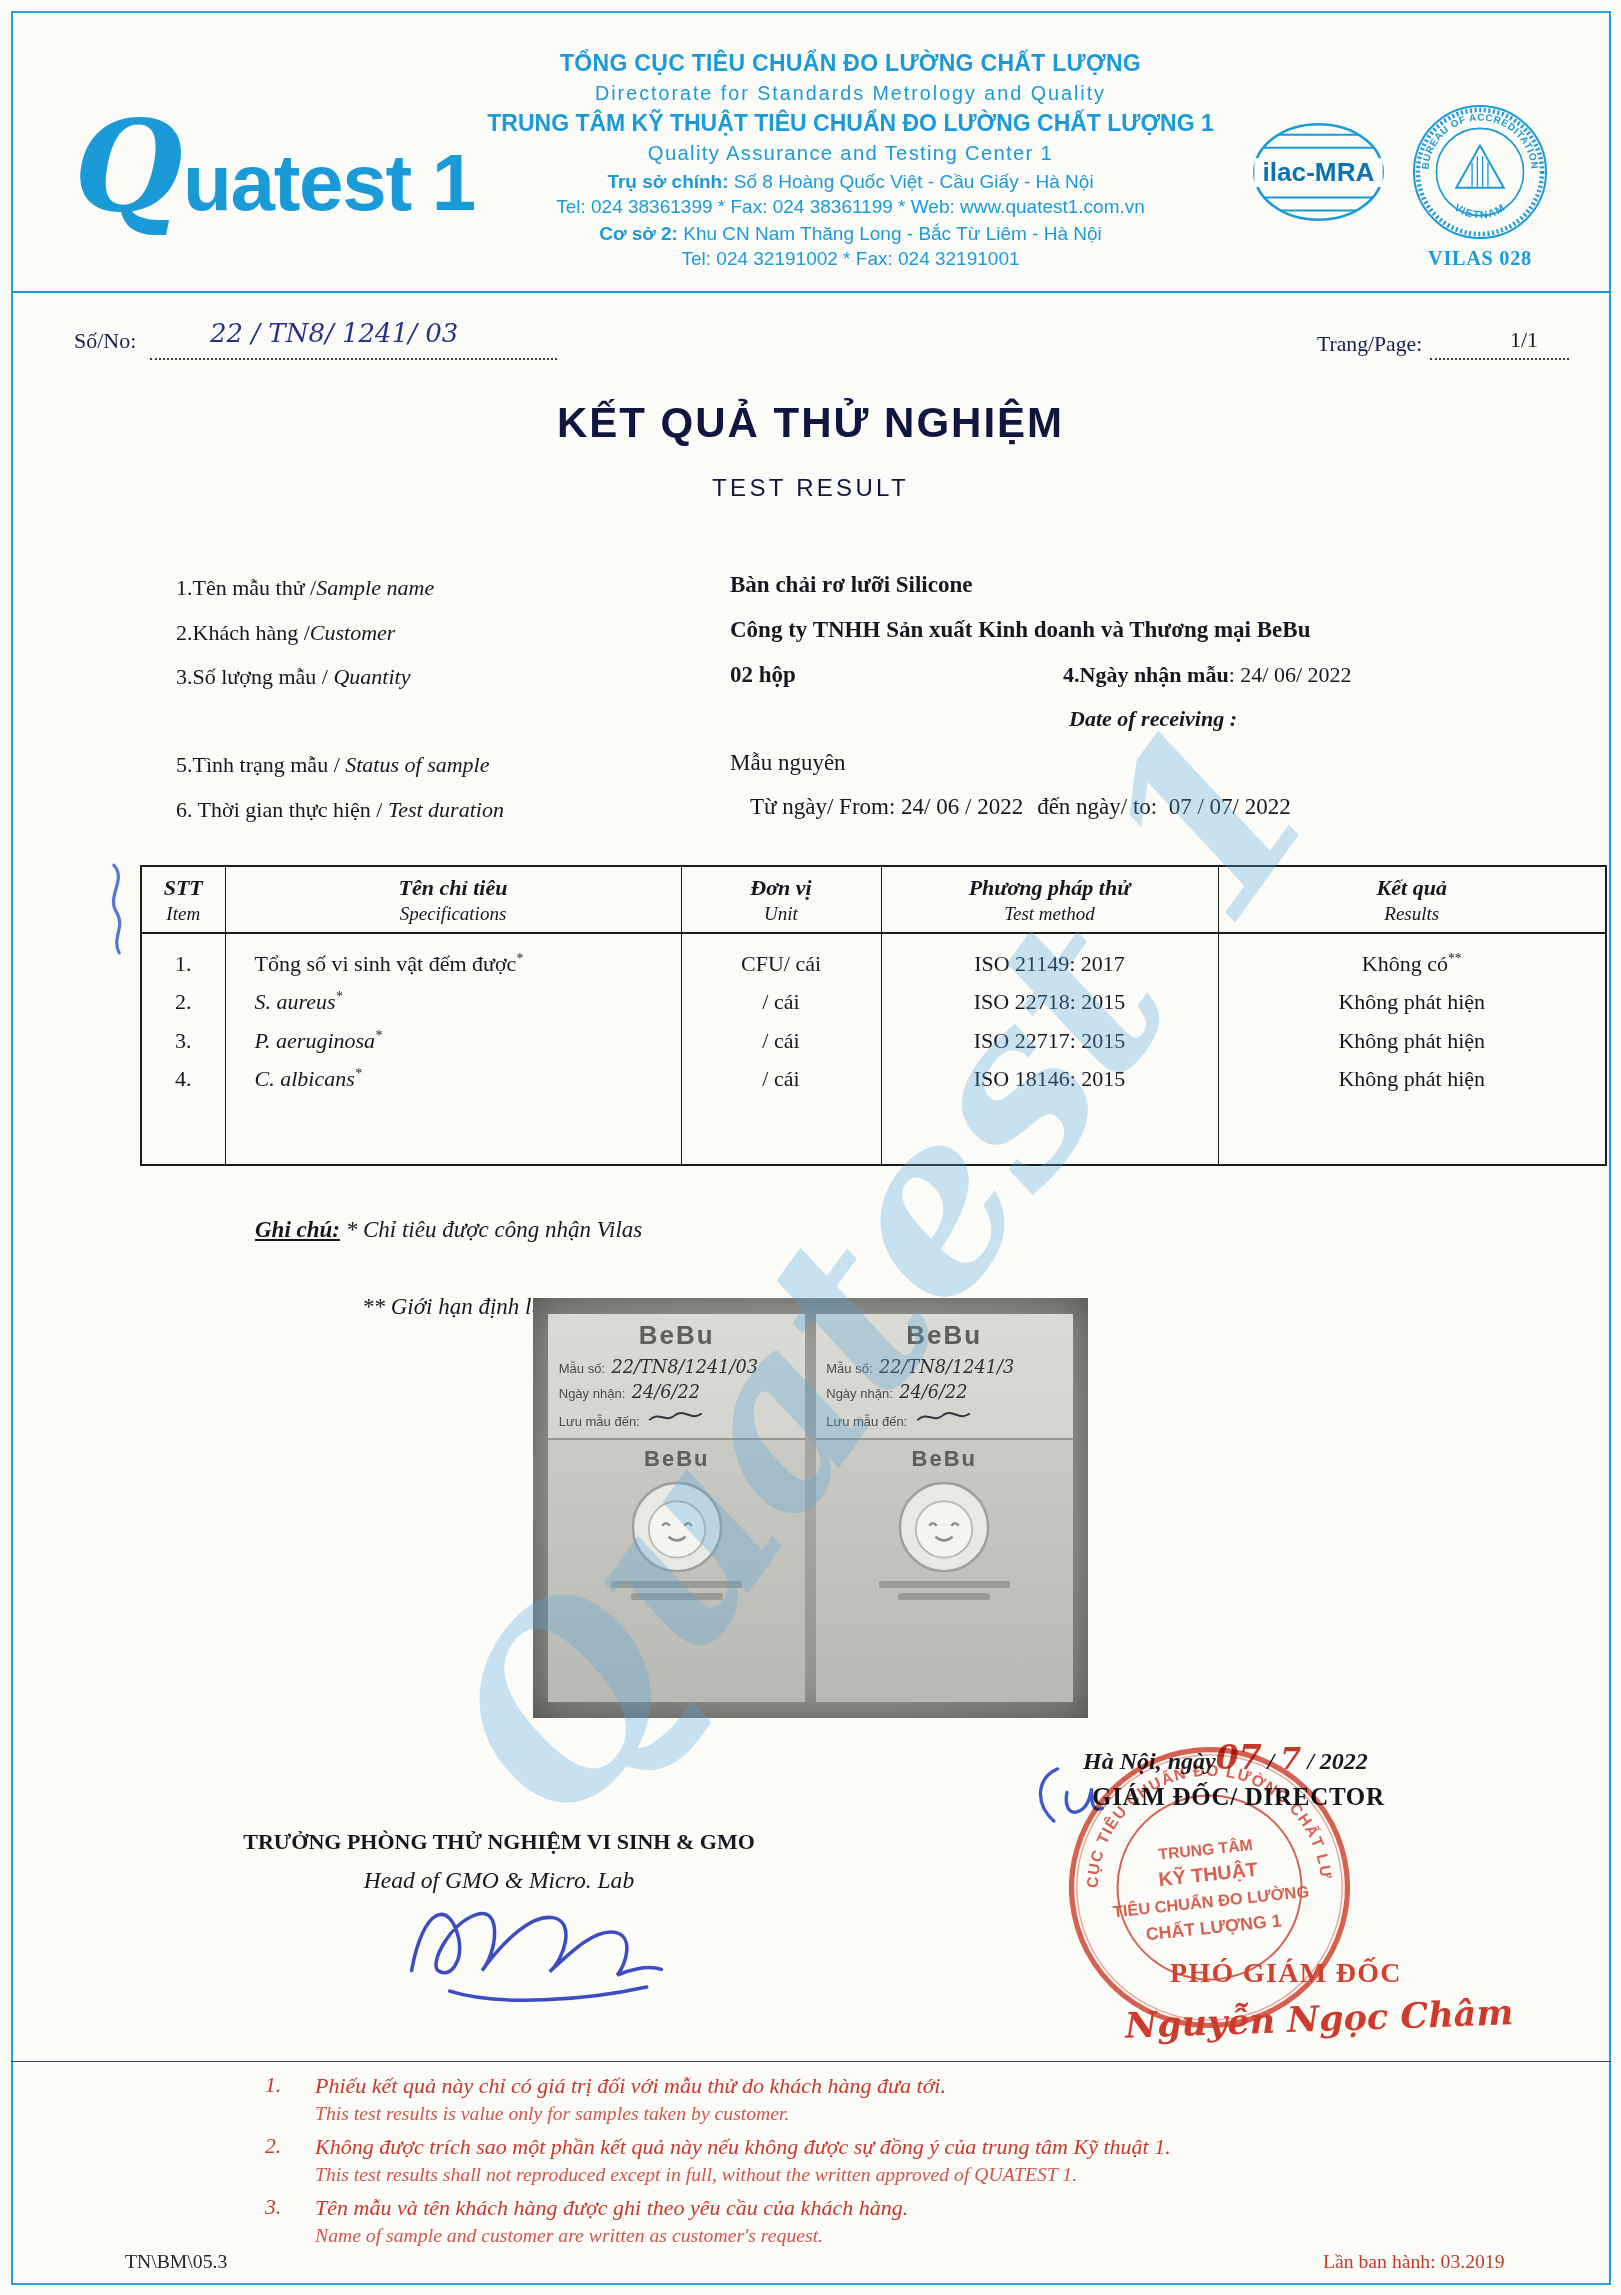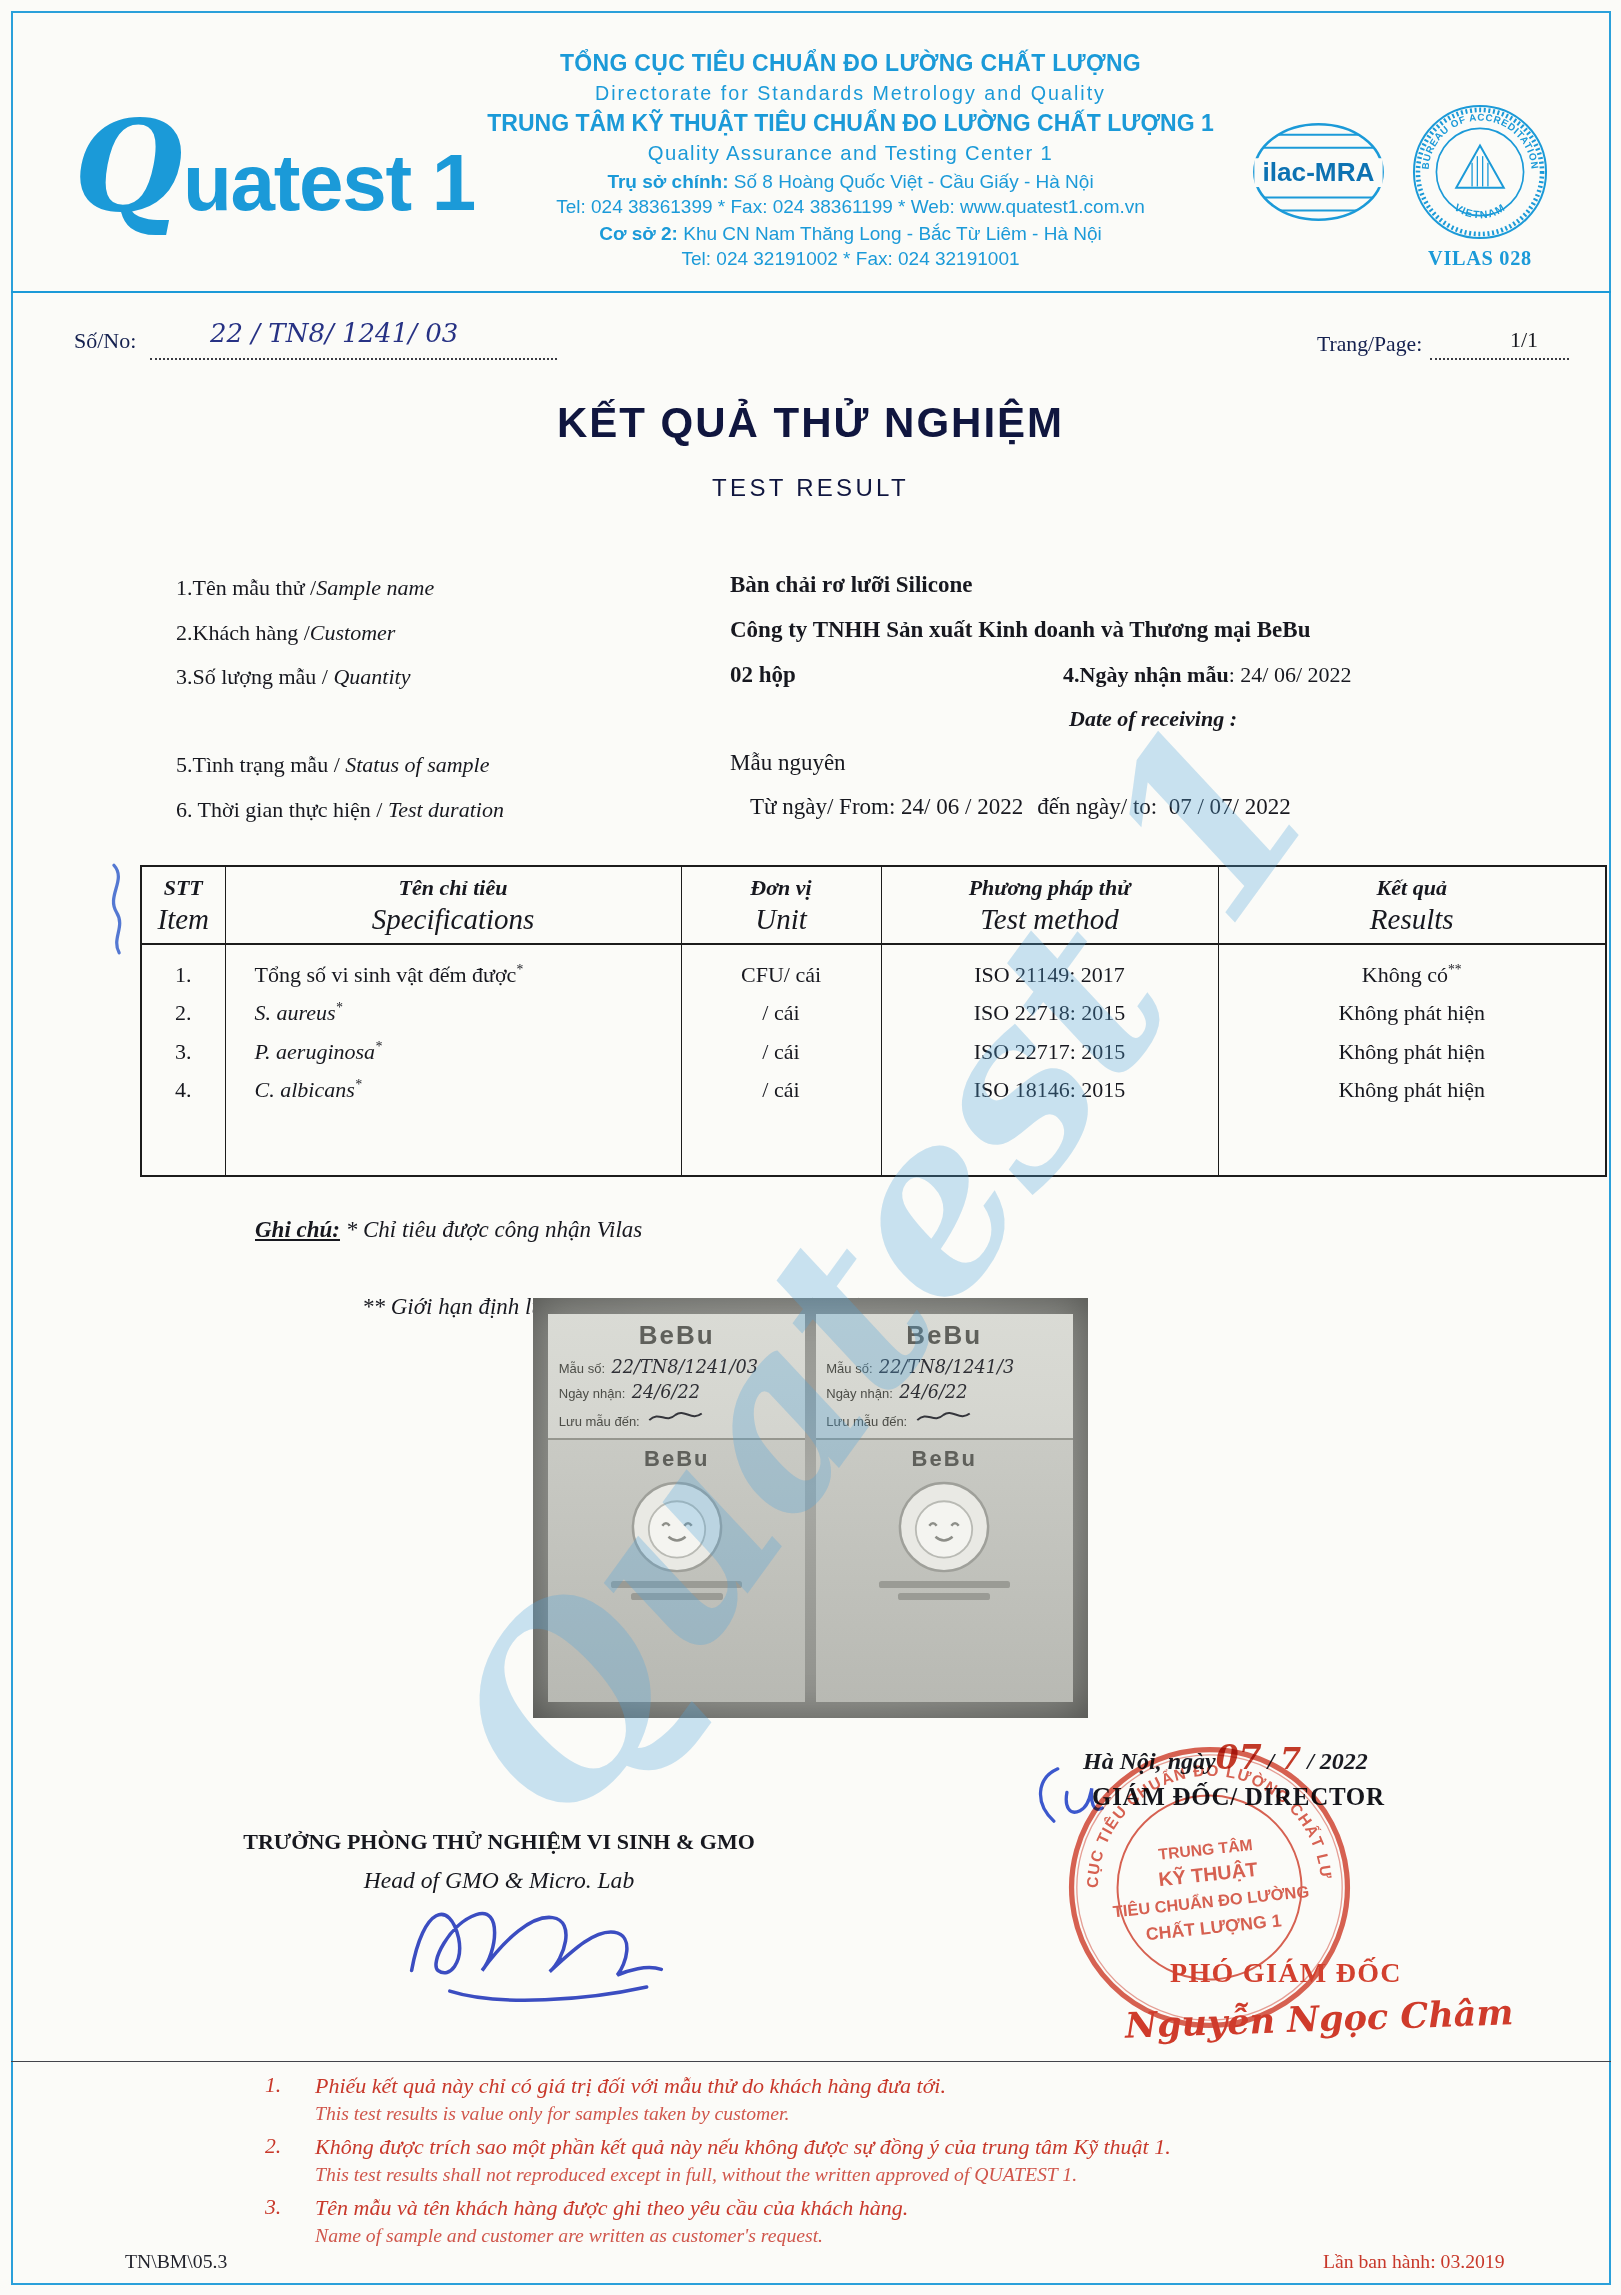--- a/index.html
+++ b/index.html
@@ -39,21 +39,21 @@
   .f-value { font-size:23px; }
   .bold { font-weight:bold; }
   .ital { font-style:italic; }
 
   
   table.rtable { border-collapse:collapse; table-layout:fixed; width:1464px; border:2px solid #1c1c1c; }
   .rtable th, .rtable td { border-left:1.3px solid #1c1c1c; vertical-align:middle; }
   .rtable th:first-child, .rtable td:first-child { border-left:none; }
   .rtable thead th { border-bottom:2px solid #1c1c1c; padding:7.9px 3.9px 6.6px; }
   .thv { font-size:22px; font-weight:bold; font-style:italic; text-align:center; }
-  .the { font-size:29px; font-style:italic; text-align:center; margin-top:2.6px; font-weight:normal; }
+  .the { font-size:19px; font-style:italic; text-align:center; margin-top:2.6px; font-weight:normal; }
   .rtable tbody td { font-size:22px; padding:6.6px 0 5.3px; text-align:center; }
   .rtable tbody tr.first td { padding-top:17px; }
   .rtable td.spec { text-align:left; padding-left:29px; }
   .rtable sup { font-size:0.62em; }
   .sp-it { font-style:italic; }
   .rtable tr.spacer td { height:68px; padding:0; }
 
   .gc { font-size:23px; font-style:italic; }
   .gc-label { font-weight:bold; text-decoration:underline; }
 

